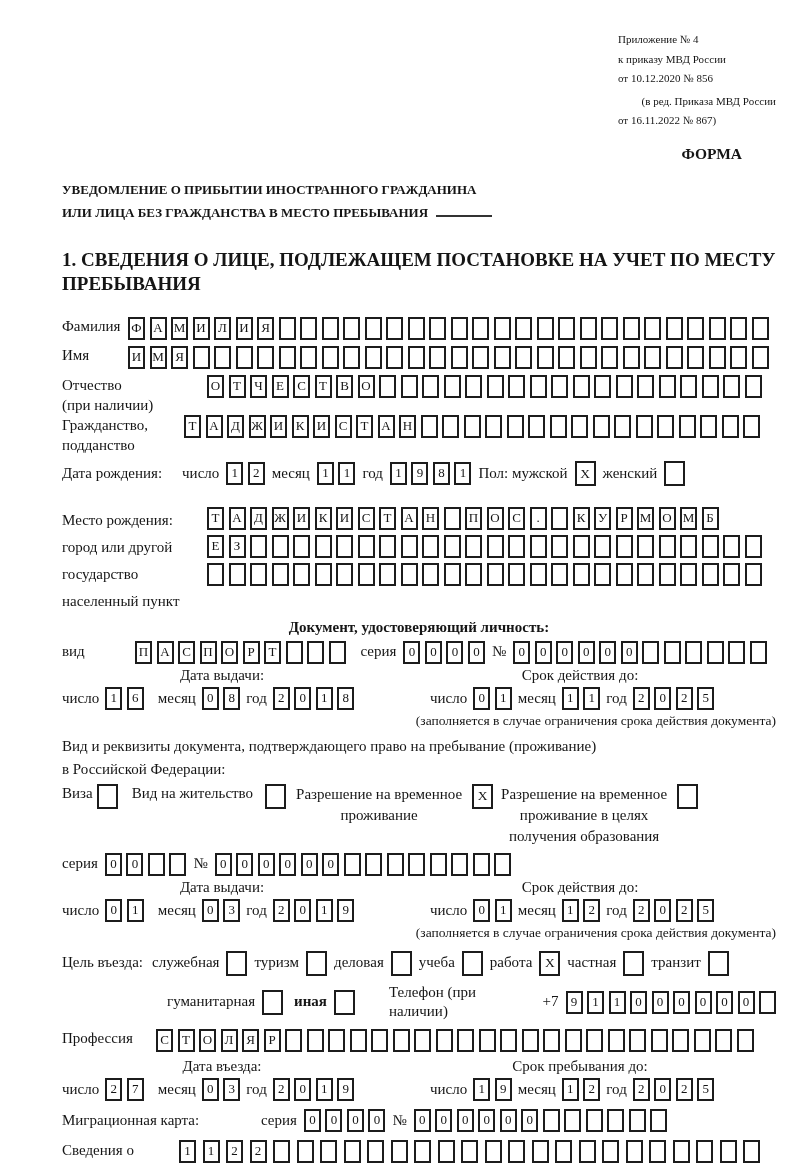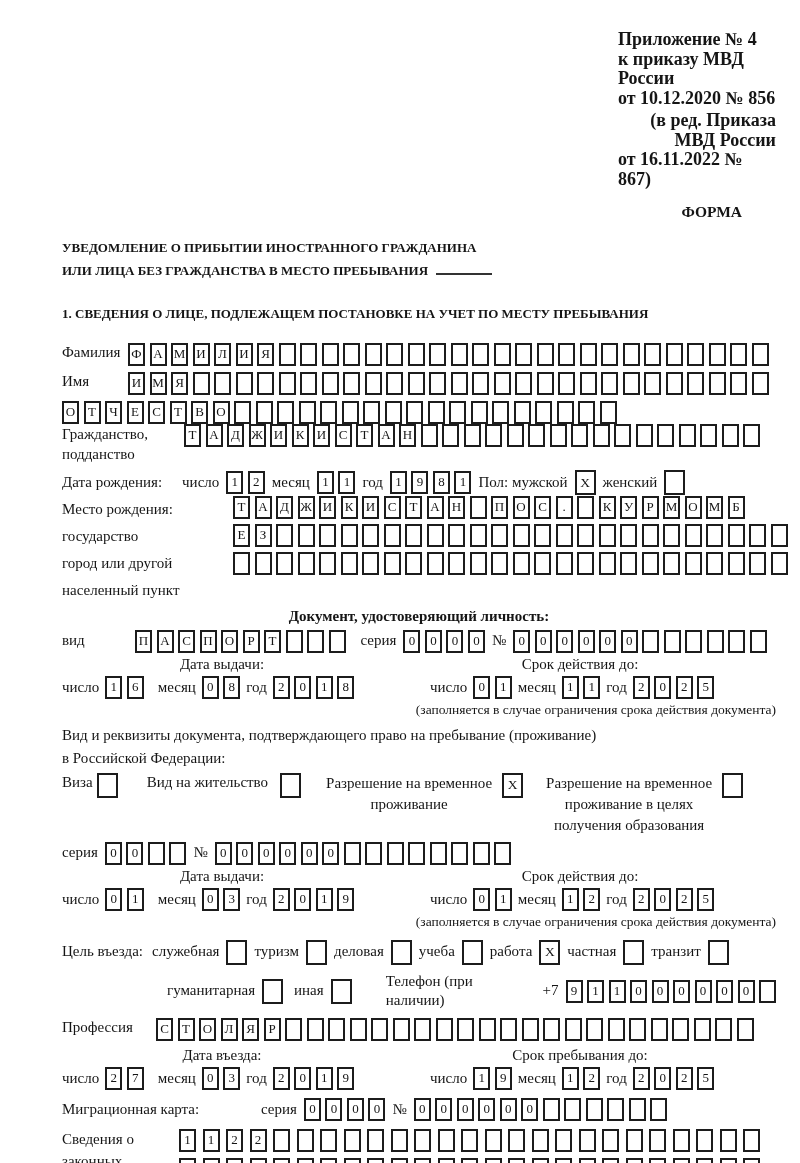--- a/index.html
+++ b/index.html
@@ -6,49 +6,49 @@
   .page{
     position:relative;
     width:800px;height:1163px;
     box-sizing:border-box;
     padding:30px 24px 0 62px;
     background:#fff;color:#151515;
     font-family:"Liberation Serif","DejaVu Serif",serif;
     font-size:15px;line-height:1.3;
     overflow:hidden;
   }
-  .annex{margin-left:556px;font-size:18px;line-height:19.5px;font-weight:bold;}
+  .annex{margin-left:556px;font-size:11px;line-height:19.5px;}
   .annex .gap{margin-top:3px;text-align:right;}
   .forma{margin-top:13px;text-align:right;padding-right:34px;font-weight:bold;font-size:15.5px;}
   .title{margin-top:14px;text-align:left;font-weight:bold;font-size:13px;line-height:23px;}
   .tline{display:inline-block;width:56px;border-bottom:2.2px solid #333;height:12px;margin-left:8px;}
-  .section1{margin-top:24px;font-weight:bold;font-size:13px;}
+  .section1{margin-top:24px;font-weight:bold;font-size:19px;}
   .row{display:flex;align-items:flex-start;margin-top:6px;}
   .lbl{flex:none;}
   .lbl2{flex:none;line-height:20px;}
   .w66{width:66px}.w122{width:122px}.w145{width:145px}.w94{width:94px}.w175{width:176px}
   .cells{display:flex;gap:4.5px;flex:none;}
   .cells.wide{gap:6.5px;}
   .cell{width:13px;height:19px;border:2px solid #1c1c1c;display:flex;align-items:center;justify-content:center;font-size:13px;flex:none;background:#fff;}
   .cbox{width:17px;height:21px;border:2px solid #1c1c1c;display:inline-flex;align-items:center;justify-content:center;font-size:13.5px;flex:none;background:#fff;}
   .inrow{display:flex;align-items:center;gap:7px;flex-wrap:nowrap;}
   .mt{margin-top:6px;}
-  .bp{display:flex;margin-top:1px;gap:26px;}
+  .bp{display:flex;margin-top:21px;}
   .bp .lcol{width:145px;flex:none;line-height:27px;}
   .bp .rcol .cells{margin-bottom:5px;}
   .dochead{margin-top:3px;text-align:center;font-weight:bold;}
   .dblock{display:flex;margin-top:2px;}
   .dcolL{width:368px;flex:none;}
   .dhead{text-align:center;}
   .dheadL{width:320px;}
   .dheadR{width:300px;}
   .drow{display:flex;align-items:center;gap:6px;margin-top:2px;}
   .note{text-align:right;font-size:13.5px;margin-top:2px;}
   .para{margin-top:5px;line-height:23px;}
-  .permit-row{display:flex;align-items:flex-start;margin-top:3px;gap:17px;}
+  .permit-row{display:flex;align-items:flex-start;margin-top:3px;gap:2px;}
   .popt{display:flex;align-items:flex-start;gap:10px;}
   .pcol{text-align:center;line-height:21px;}
   .goal{display:flex;align-items:center;gap:7px;margin-top:9px;}
   .goal .sp{margin-left:2px;}
   .legal{display:flex;margin-top:8px;}
   .legal .lcol{width:117px;flex:none;line-height:21.5px;}
   .legal .rcol .cells{margin-bottom:6px;}
 </style>
 </head>
 <body>
@@ -138,20 +138,23 @@
         <span class="cell"></span>
         <span class="cell"></span>
         <span class="cell"></span>
         <span class="cell"></span>
         <span class="cell"></span>
         <span class="cell"></span>
       </span>
   </div>
 
   <div class="row">
+    <span class="lbl2 w145">
+      <span>Отчество</span><br><span>(при наличии)</span>
+    </span>
     <span class="cells">
         <span class="cell">О</span>
         <span class="cell">Т</span>
         <span class="cell">Ч</span>
         <span class="cell">Е</span>
         <span class="cell">С</span>
         <span class="cell">Т</span>
         <span class="cell">В</span>
         <span class="cell">О</span>
         <span class="cell"></span>
@@ -232,22 +235,22 @@
       </span>
     <span>Пол: мужской</span>
     <span class="cbox">X</span>
     <span>женский</span>
     <span class="cbox"></span>
   </div>
 
   <div class="bp">
     <div class="lcol">
       <div>Место рождения:</div>
+      <div>город или другой</div>
       <div>государство</div>
-      <div>город или другой</div>
       <div>населенный пункт</div>
     </div>
     <div class="rcol">
       <span class="cells">
           <span class="cell">Т</span>
           <span class="cell">А</span>
           <span class="cell">Д</span>
           <span class="cell">Ж</span>
           <span class="cell">И</span>
           <span class="cell">К</span>
@@ -534,21 +537,21 @@
     <span class="cbox">X</span>
     <span>частная</span>
     <span class="cbox"></span>
     <span>транзит</span>
     <span class="cbox"></span>
   </div>
 
   <div class="goal" style="margin-left:105px;margin-top:7px;">
     <span>гуманитарная</span>
     <span class="cbox"></span>
-    <span style="margin-left:4px;">иная</span>
+    <span style="margin-left:4px;font-weight:bold;">иная</span>
     <span class="cbox"></span>
     <span style="margin-left:27px;">Телефон (при наличии)</span>
     <span style="margin-left:16px;">+7</span>
     <span class="cells">
         <span class="cell">9</span>
         <span class="cell">1</span>
         <span class="cell">1</span>
         <span class="cell">0</span>
         <span class="cell">0</span>
         <span class="cell">0</span>

